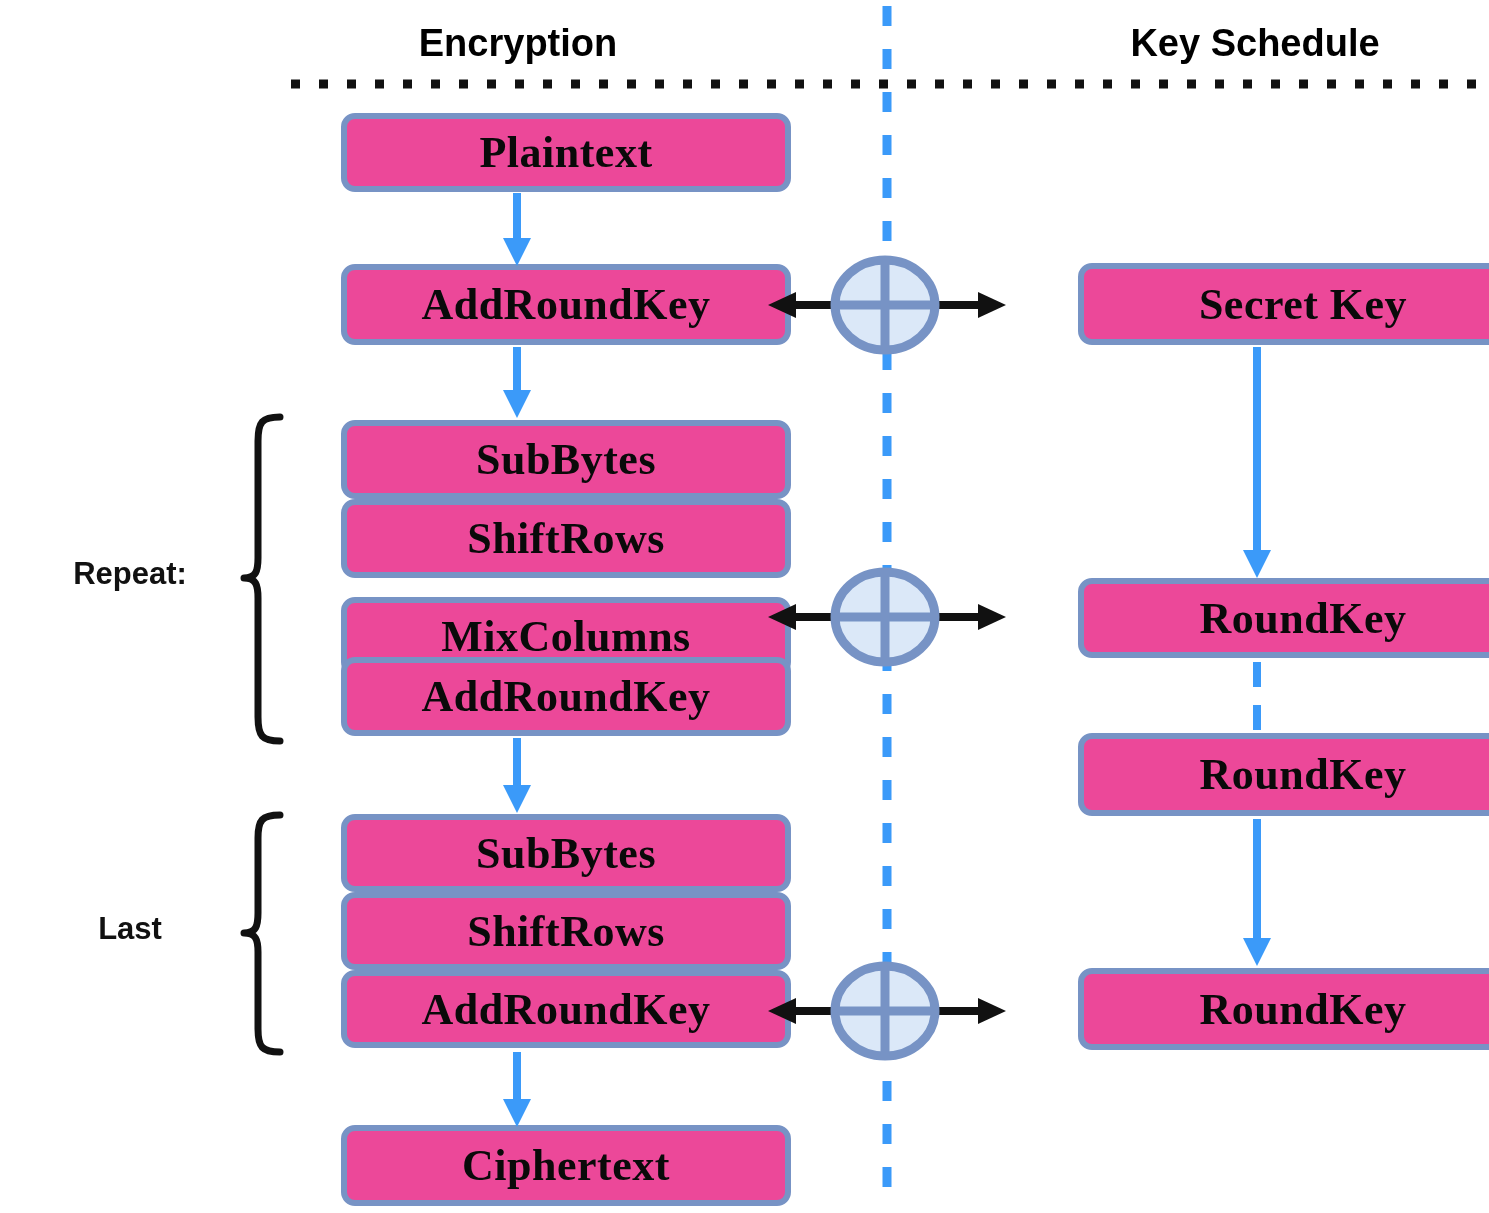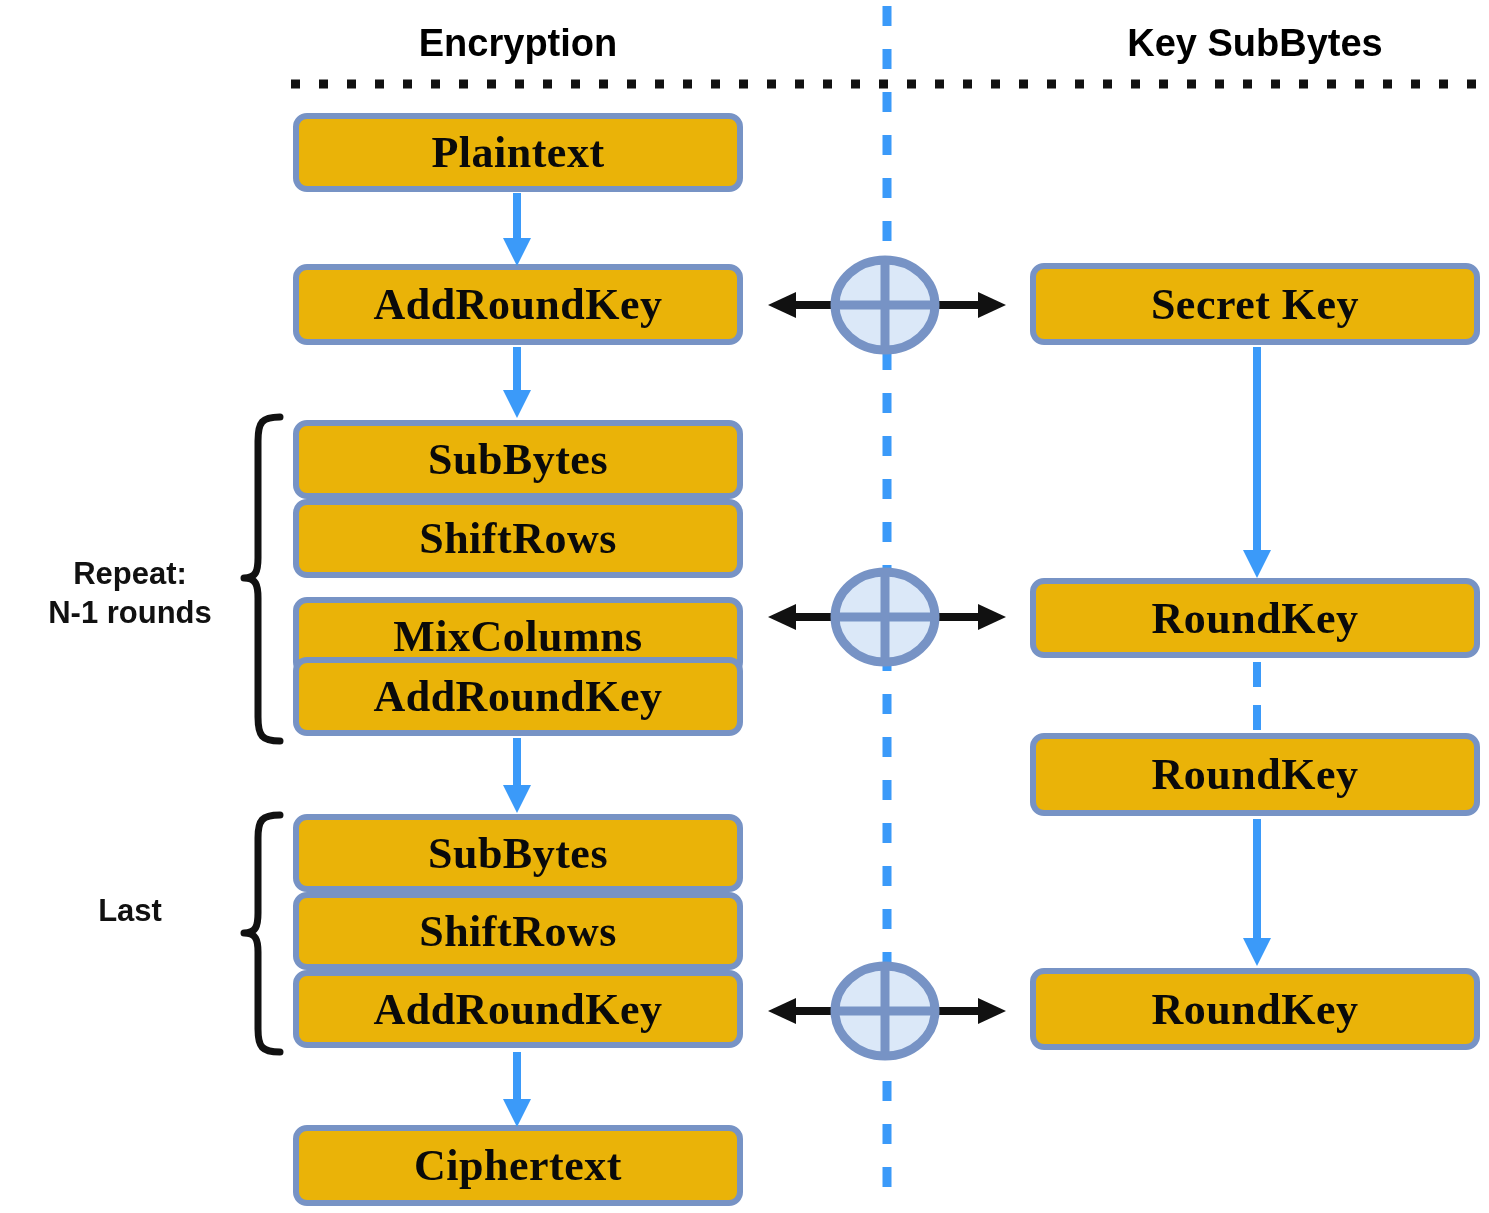--- a/index.html
+++ b/index.html
@@ -7,24 +7,24 @@
     position:relative; width:1489px; height:1213px; background:#ffffff;
     overflow:hidden; font-family:"Liberation Sans", sans-serif;
   }
   .col-title {
     position:absolute; top:22px; width:450px; text-align:center;
     font-weight:700; font-size:38px; color:#000;
     font-family:"Liberation Sans", sans-serif;
   }
   .node {
     position:absolute; box-sizing:border-box; width:450px;
-    background:#eab308; border:6px solid #7793c5; border-radius:14px;
+    background:#ec4899; border:6px solid #7793c5; border-radius:14px;
     display:flex; align-items:center; justify-content:center;
     font-family:"Liberation Serif", serif; font-weight:700; font-size:44px;
-    color:#0a0a0a; letter-spacing:0.5px;
+    color:#0a0a0a; letter-spacing:0.5px;margin-left:48px;
   }
   .right-col { left:1030px; }
   .left-col  { left:293px; }
   .side-label {
     position:absolute; left:10px; width:240px; text-align:center;
     font-weight:700; font-size:31px; line-height:39px; color:#111;
     font-family:"Liberation Sans", sans-serif;
     margin-top:16px;
   }
   svg.overlay { position:absolute; left:0; top:0; pointer-events:none; }
@@ -37,27 +37,26 @@
   .xor-cross  { stroke:#7793c5; stroke-width:9; }
   .brace      { stroke:#111111; stroke-width:7; fill:none;
                 stroke-linecap:round; stroke-linejoin:round; }
 </style>
 </head>
 <body>
 
 <div class="canvas">
 
   <div class="col-title left-col">Encryption</div>
-  <div class="col-title right-col">Key SubBytes</div>
+  <div class="col-title right-col">Key Schedule</div>
 
   <div class="side-label" style="top:538px;">
     <div>Repeat:</div>
-    <div>N-1 rounds</div>
   </div>
-  <div class="side-label" style="top:875px;">
+  <div class="side-label" style="top:893px;">
     <div>Last</div>
   </div>
 
   <div class="node left-col" style="top:113px;height:79px;">Plaintext</div>
   <div class="node left-col" style="top:264px;height:81px;">AddRoundKey</div>
 
   <div class="node left-col" style="top:420px;height:79px;">SubBytes</div>
   <div class="node left-col" style="top:499px;height:79px;">ShiftRows</div>
   <div class="node left-col" style="top:597px;height:79px;">MixColumns</div>
   <div class="node left-col" style="top:657px;height:79px;">AddRoundKey</div>

